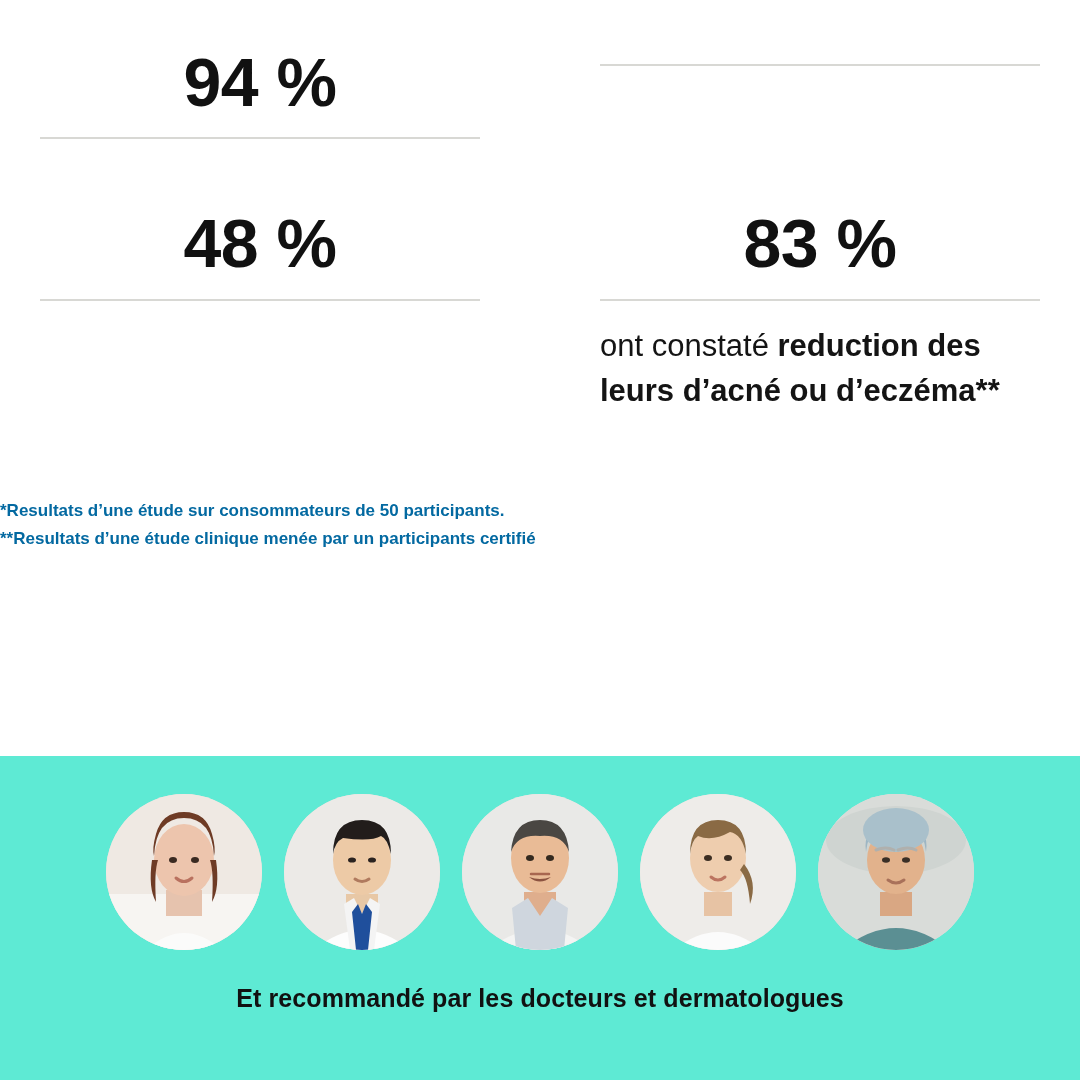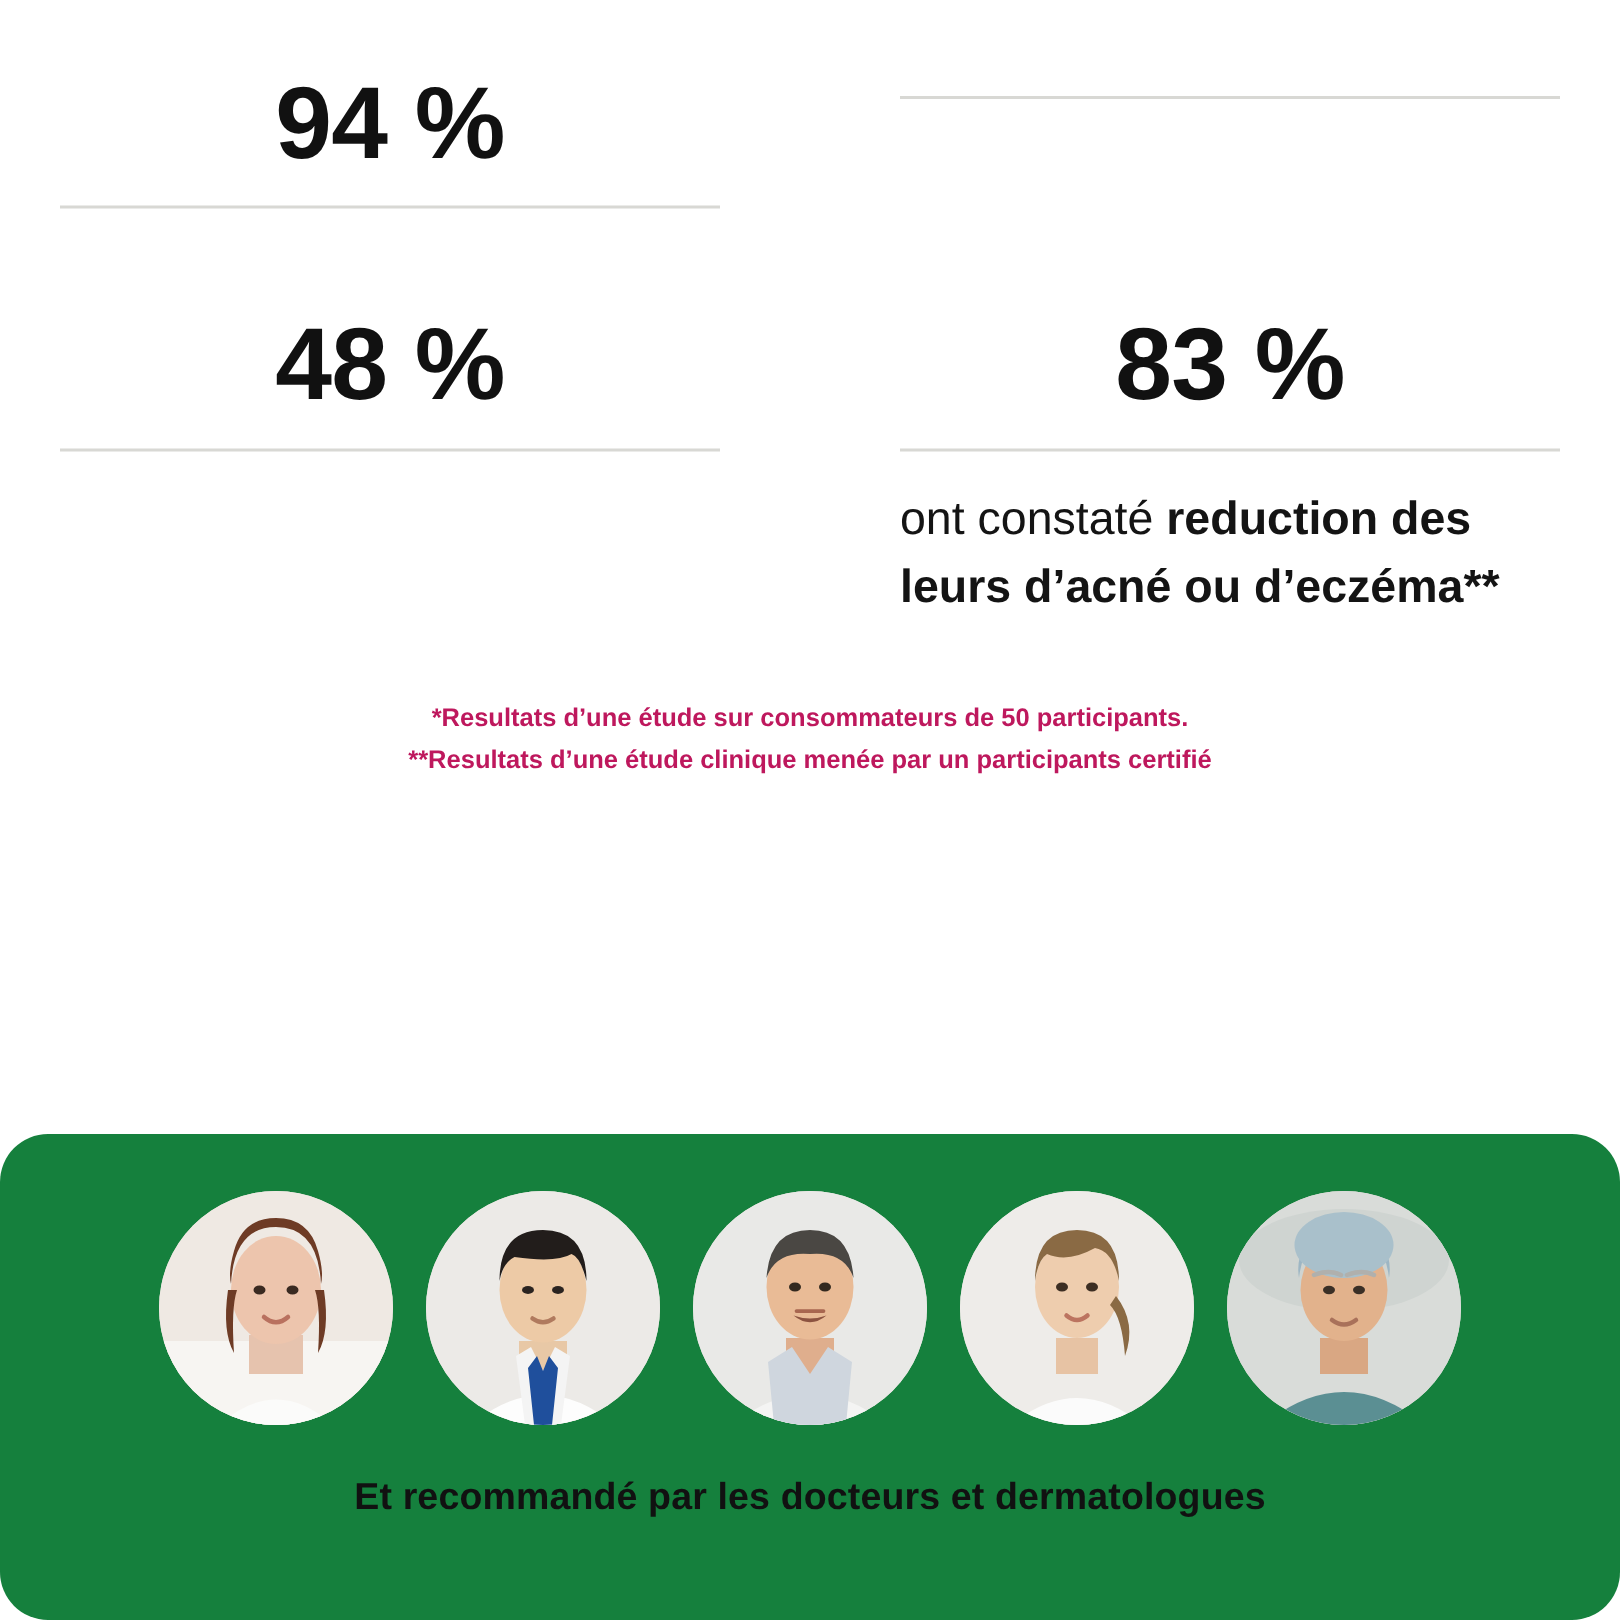--- a/index.html
+++ b/index.html
@@ -10,20 +10,21 @@
     font-family: "Liberation Sans", sans-serif;
     overflow: hidden;
   }
   .page {
     position: relative;
     width: 1080px;
     height: 1080px;
     background: #ffffff;
     display: flex;
     flex-direction: column;
+    gap: 32px;
   }
 
   
   .stats {
     display: grid;
     grid-template-columns: 1fr 1fr;
     column-gap: 120px;
     padding: 46px 40px 0 40px;
   }
   .stat {
@@ -48,40 +49,39 @@
     font-size: 31px;
     line-height: 1.46;
     color: #141414;
     font-weight: 400;
   }
   .stat-text b { font-weight: 700; }
 
   
   .footnotes {
     margin-top: 52px;
-    text-align: center;
-    color: #be185d;
+    text-align: left;
+    color: #0369a1;
   }
   .footnote {
     font-size: 17px;
     font-weight: 700;
     line-height: 1.65;
   }
 
   
   .doctors-band {
     margin-top: auto;
-    background: #15803d;
+    background: #5eead4;
     height: 324px;
     width: 100%;
     display: flex;
     flex-direction: column;
     align-items: center;
     padding-top: 38px;
-    border-radius: 32px;
   }
   .avatars {
     display: flex;
     gap: 22px;
     justify-content: center;
   }
   .avatar {
     width: 156px;
     height: 156px;
     border-radius: 50%;

